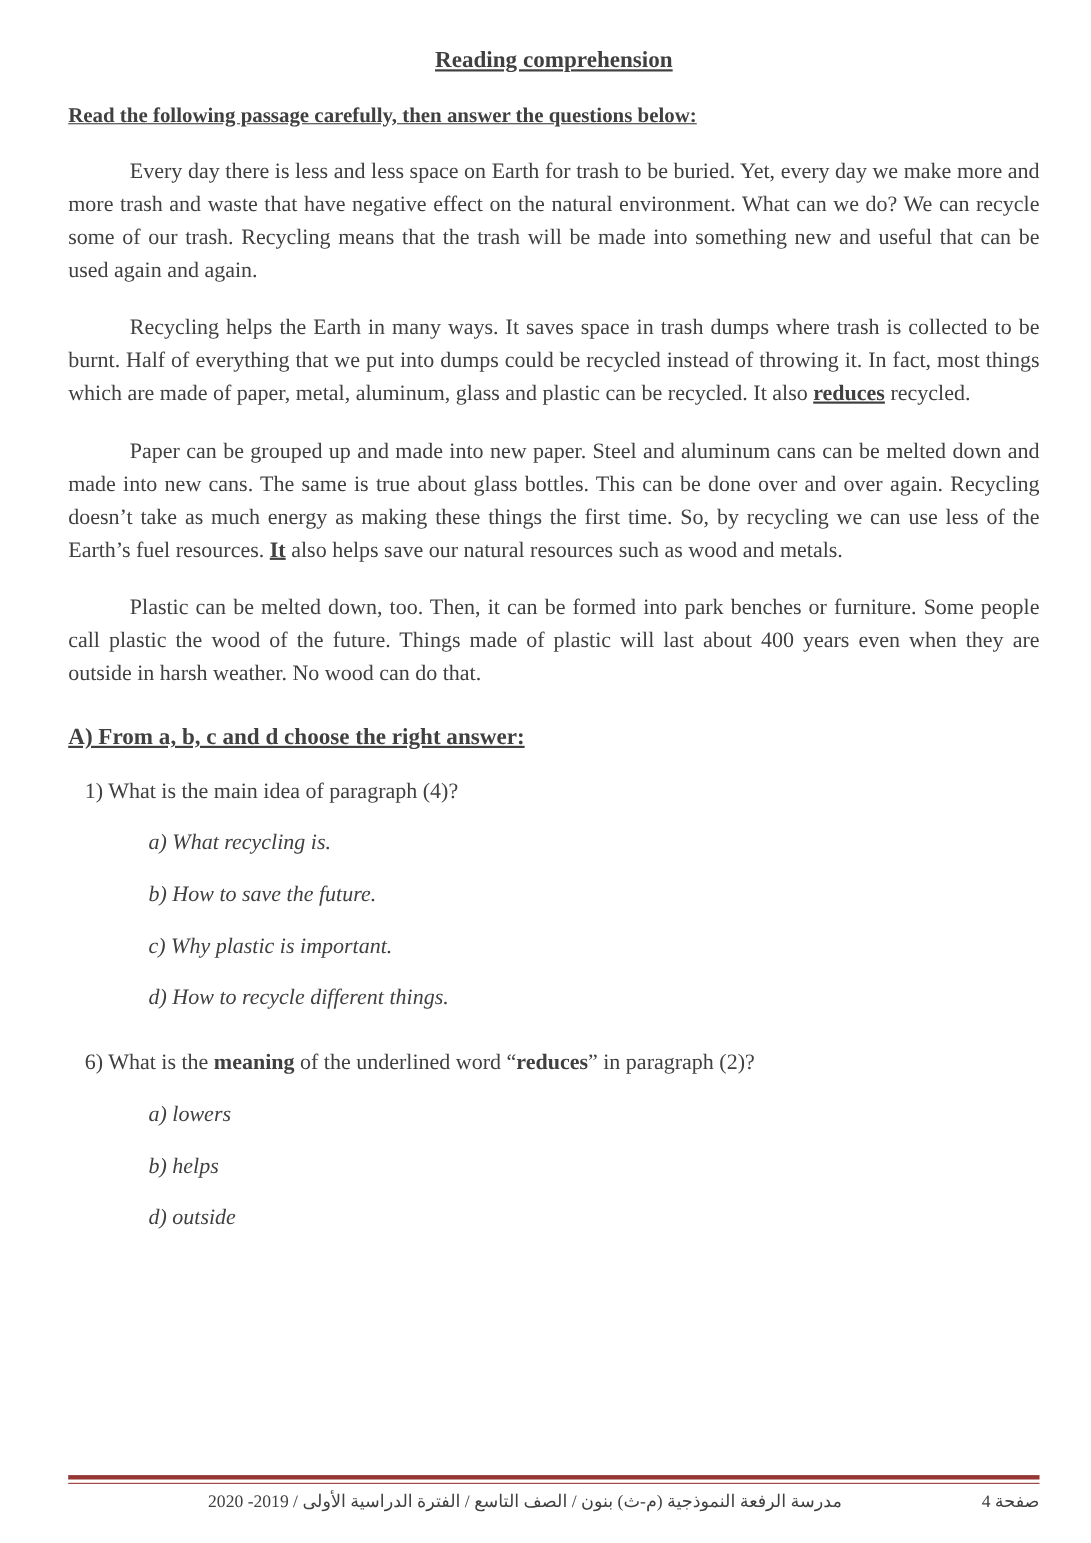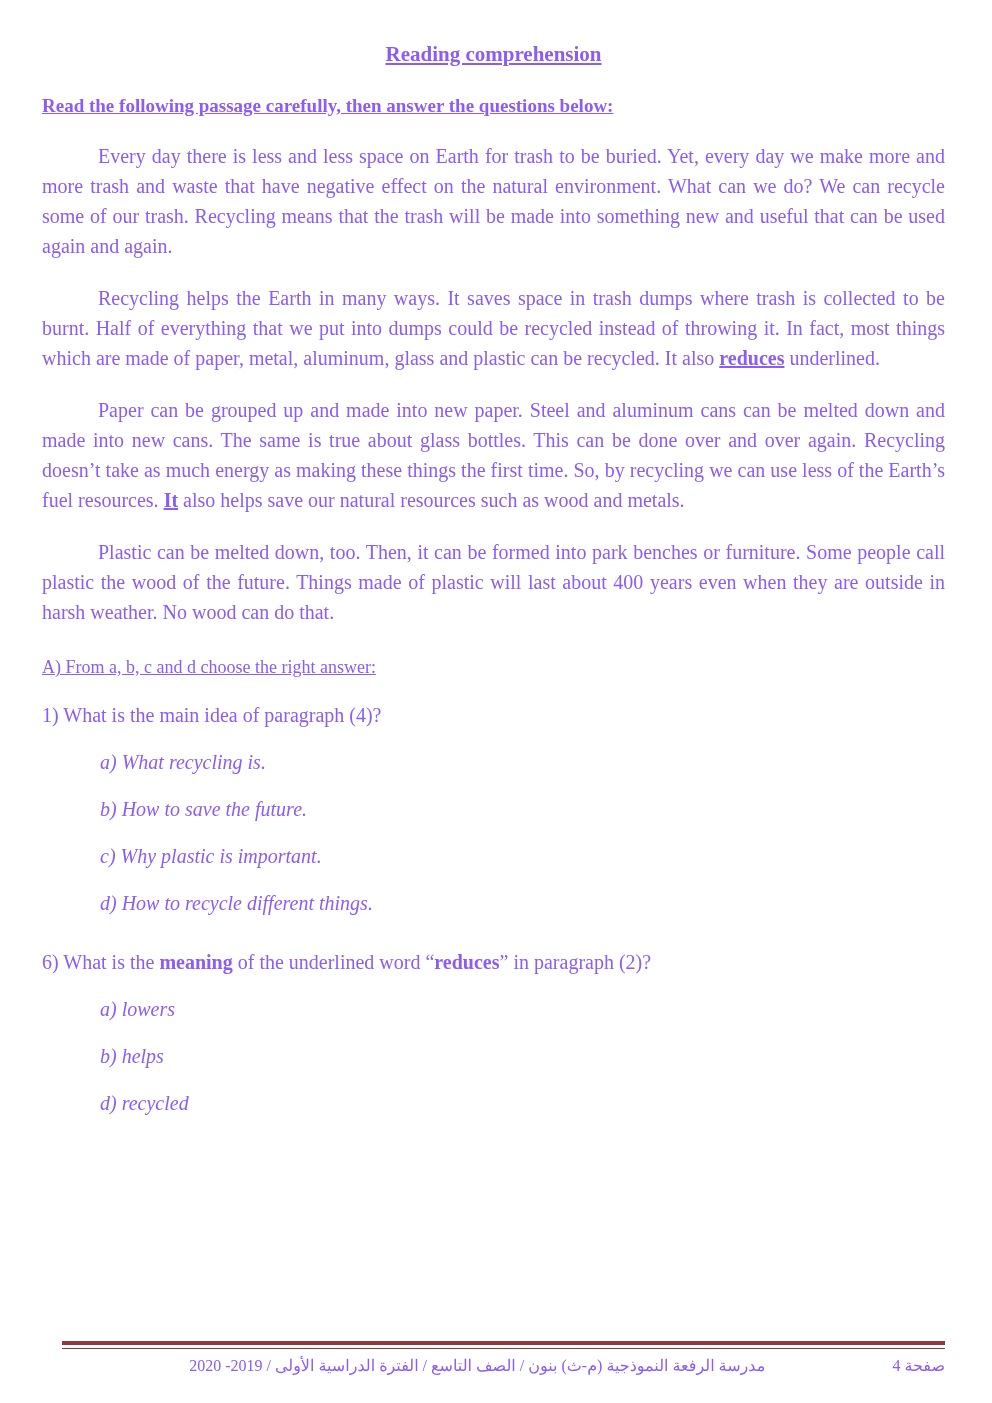--- a/index.html
+++ b/index.html
@@ -7,23 +7,23 @@
     padding: 0;
     background: #ffffff;
   }
   .page {
     position: relative;
     width: 992px;
     min-height: 1403px;
     margin: 0 auto;
     background: #ffffff;
     font-family: "Liberation Serif", "DejaVu Serif", serif;
-    color: #8b5cf6;
+    color: #404040;
     box-sizing: border-box;
-    padding: 42px 47px 120px 42px;
+    padding: 42px 47px 120px 62px;
   }
   .title {
     text-align: center;
     font-size: 21px;
     font-weight: bold;
     text-decoration: underline;
     margin: 0 0 28px 0;
   }
   .instruction {
     font-size: 19px;
@@ -39,37 +39,38 @@
     margin: 0 0 22px 0;
   }
   .bu {
     font-weight: bold;
     text-decoration: underline;
   }
   .b {
     font-weight: bold;
   }
   .section-heading {
-    font-size: 18px;
-    font-weight: normal;
+    font-size: 21px;
+    font-weight: bold;
     text-decoration: underline;
     margin: 30px 0 26px 0;
   }
   .question-stem {
     font-size: 20px;
     margin: 0 0 24px 0;
   }
   .option {
     font-size: 20px;
     margin: 0 0 0 58px;
     padding: 0 0 24px 0;
     font-style: italic;
   }
   .question-block {
     margin-bottom: 12px;
+    margin-left: 15px;
   }
   .footer {
     position: absolute;
     left: 62px;
     right: 47px;
     bottom: 26px;
   }
   .footer-rule {
     border-top: 4px solid #953734;
     border-bottom: 1px solid #953734;
@@ -93,21 +94,21 @@
 
   <h1 class="title">Reading comprehension</h1>
 
   <h2 class="instruction">Read the following passage carefully, then answer the questions below:</h2>
 
   <p class="para">
     <span>Every day there is less and less space on Earth for trash to be buried. Yet, every day we make more and more trash and waste that have negative effect on the natural environment. What can we do? We can recycle some of our trash. Recycling means that the trash will be made into something new and useful that can be used again and again.</span>
   </p>
 
   <p class="para">
-    <span>Recycling helps the Earth in many ways. It saves space in trash dumps where trash is collected to be burnt. Half of everything that we put into dumps could be recycled instead of throwing it. In fact, most things which are made of paper, metal, aluminum, glass and plastic can be recycled. It also </span><span class="bu">reduces</span><span> underlined.</span>
+    <span>Recycling helps the Earth in many ways. It saves space in trash dumps where trash is collected to be burnt. Half of everything that we put into dumps could be recycled instead of throwing it. In fact, most things which are made of paper, metal, aluminum, glass and plastic can be recycled. It also </span><span class="bu">reduces</span><span> recycled.</span>
   </p>
 
   <p class="para">
     <span>Paper can be grouped up and made into new paper. Steel and aluminum cans can be melted down and made into new cans. The same is true about glass bottles. This can be done over and over again. Recycling doesn’t take as much energy as making these things the first time. So, by recycling we can use less of the Earth’s fuel resources. </span><span class="bu">It</span><span> also helps save our natural resources such as wood and metals.</span>
   </p>
 
   <p class="para">
     <span>Plastic can be melted down, too. Then, it can be formed into park benches or furniture. Some people call plastic the wood of the future. Things made of plastic will last about 400 years even when they are outside in harsh weather. No wood can do that.</span>
   </p>
 
@@ -120,21 +121,21 @@
     <div class="option">c) Why plastic is important.</div>
     <div class="option">d) How to recycle different things.</div>
   </div>
 
   <div class="question-block">
     <p class="question-stem">
       <span>6) What is the </span><span class="b">meaning</span><span> of the underlined word “</span><span class="b">reduces</span><span>” in paragraph (2)?</span>
     </p>
     <div class="option">a) lowers</div>
     <div class="option">b) helps</div>
-    <div class="option">d) recycled</div>
+    <div class="option">d) outside</div>
   </div>
 
   <div class="footer">
     <div class="footer-rule"></div>
     <div class="footer-text" dir="rtl">
       <span>صفحة 4</span>
       <span class="footer-center">مدرسة الرفعة النموذجية (م-ث) بنون / الصف التاسع / الفترة الدراسية الأولى / 2019- 2020</span>
     </div>
   </div>
 

